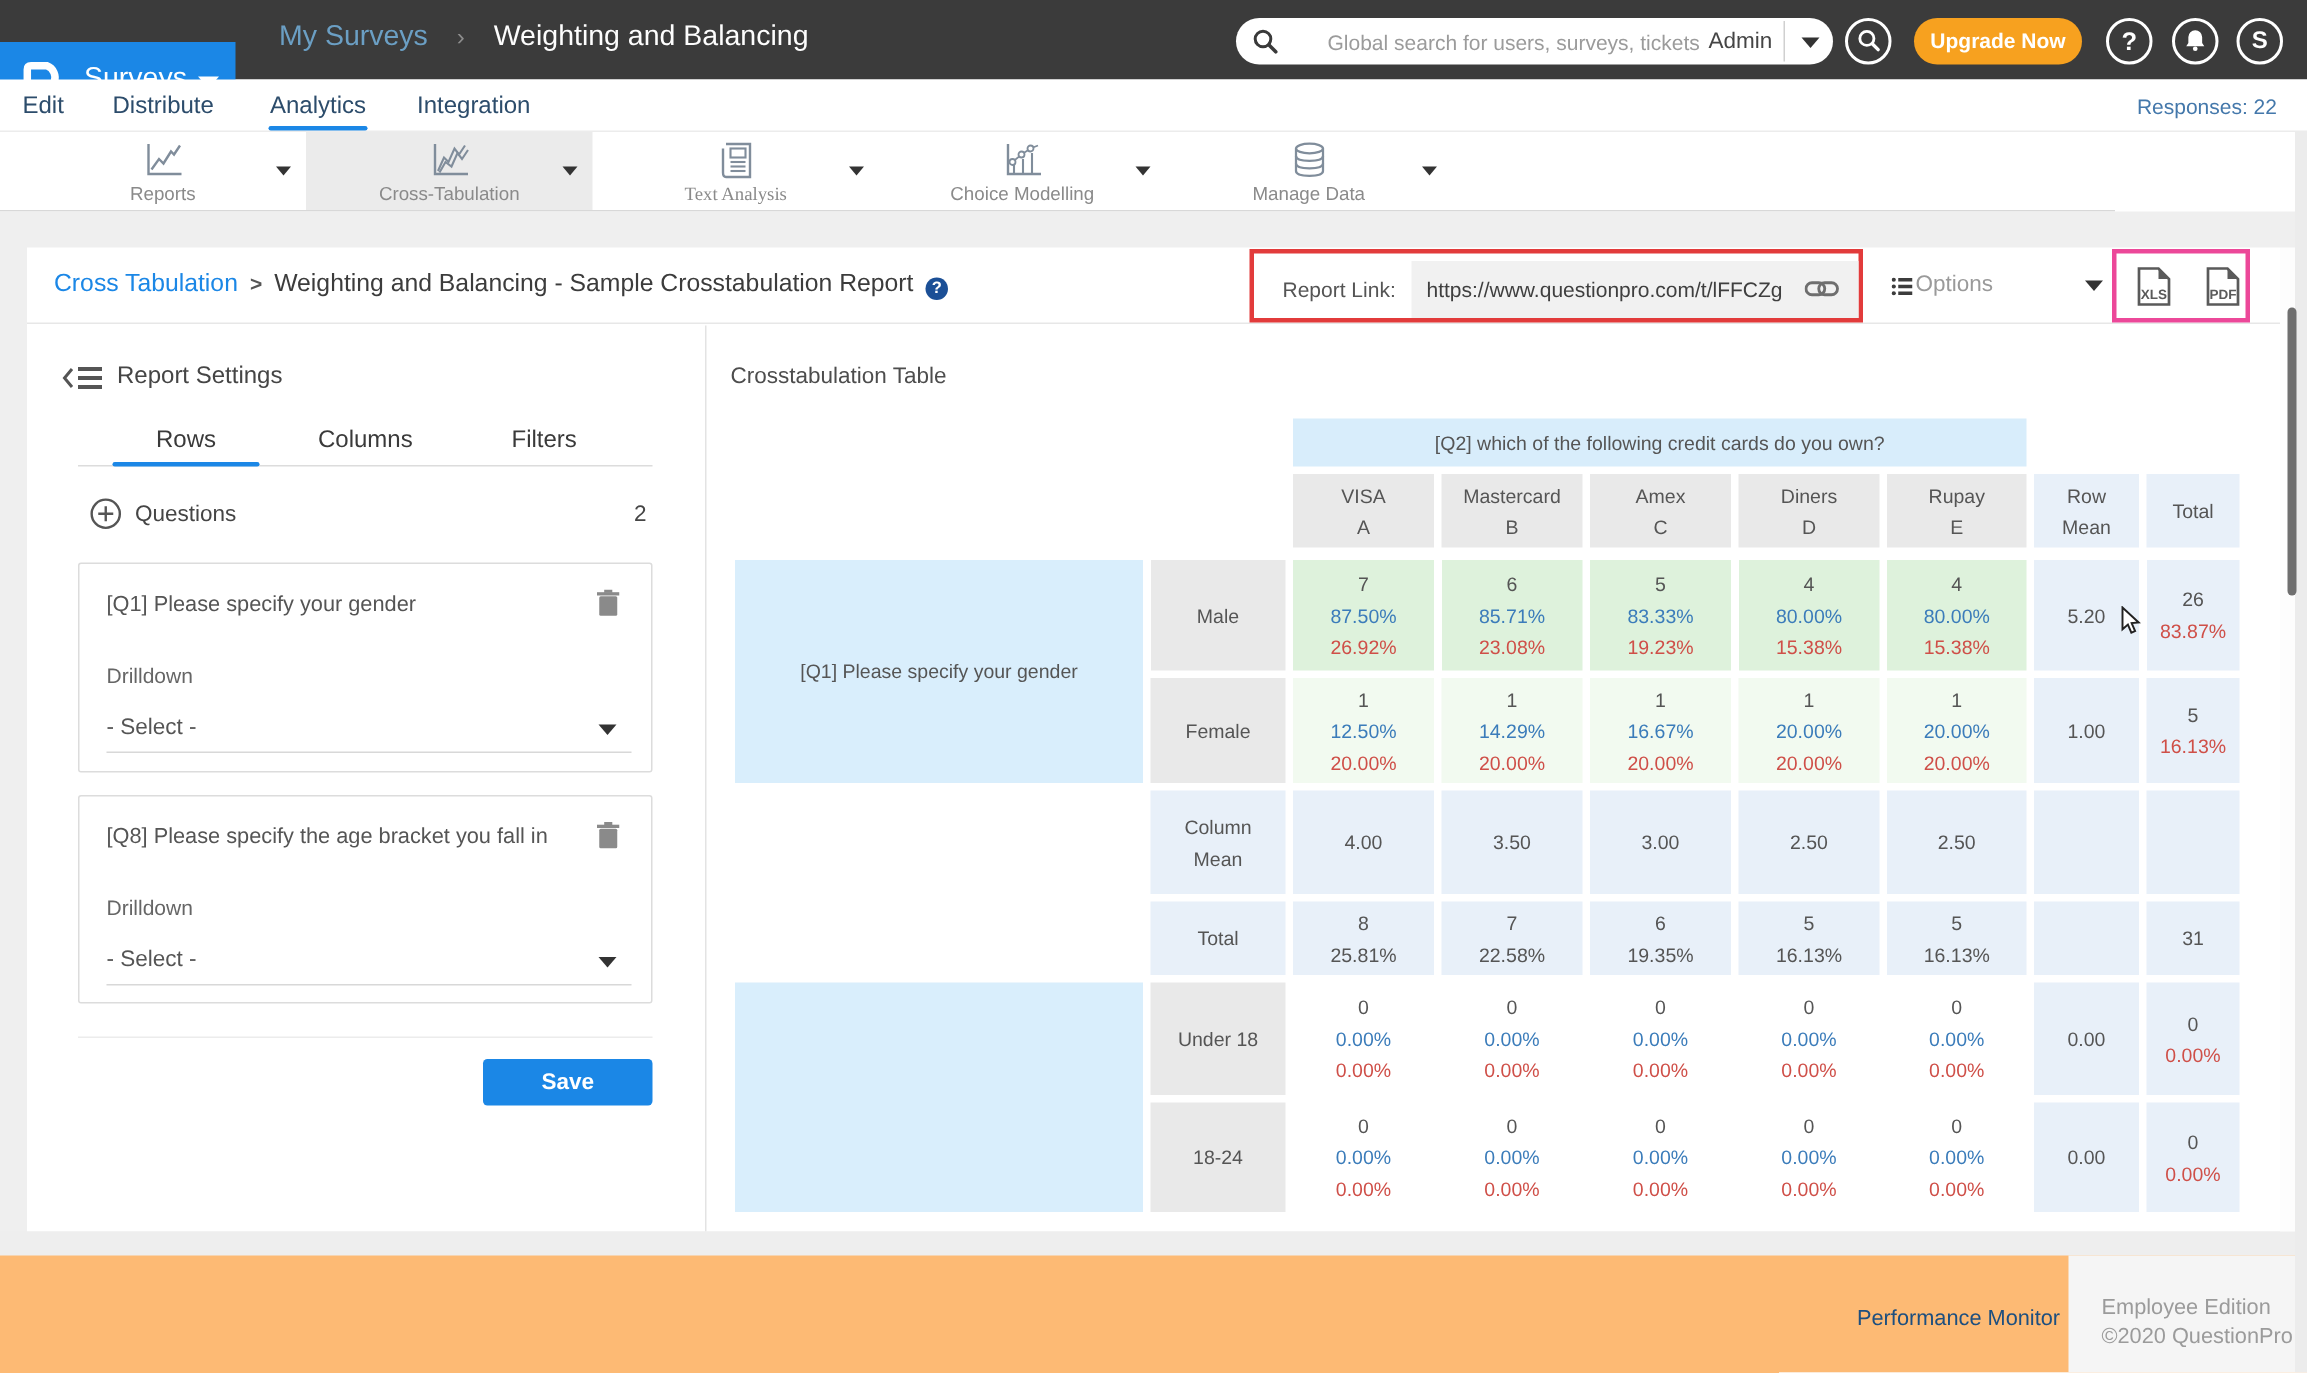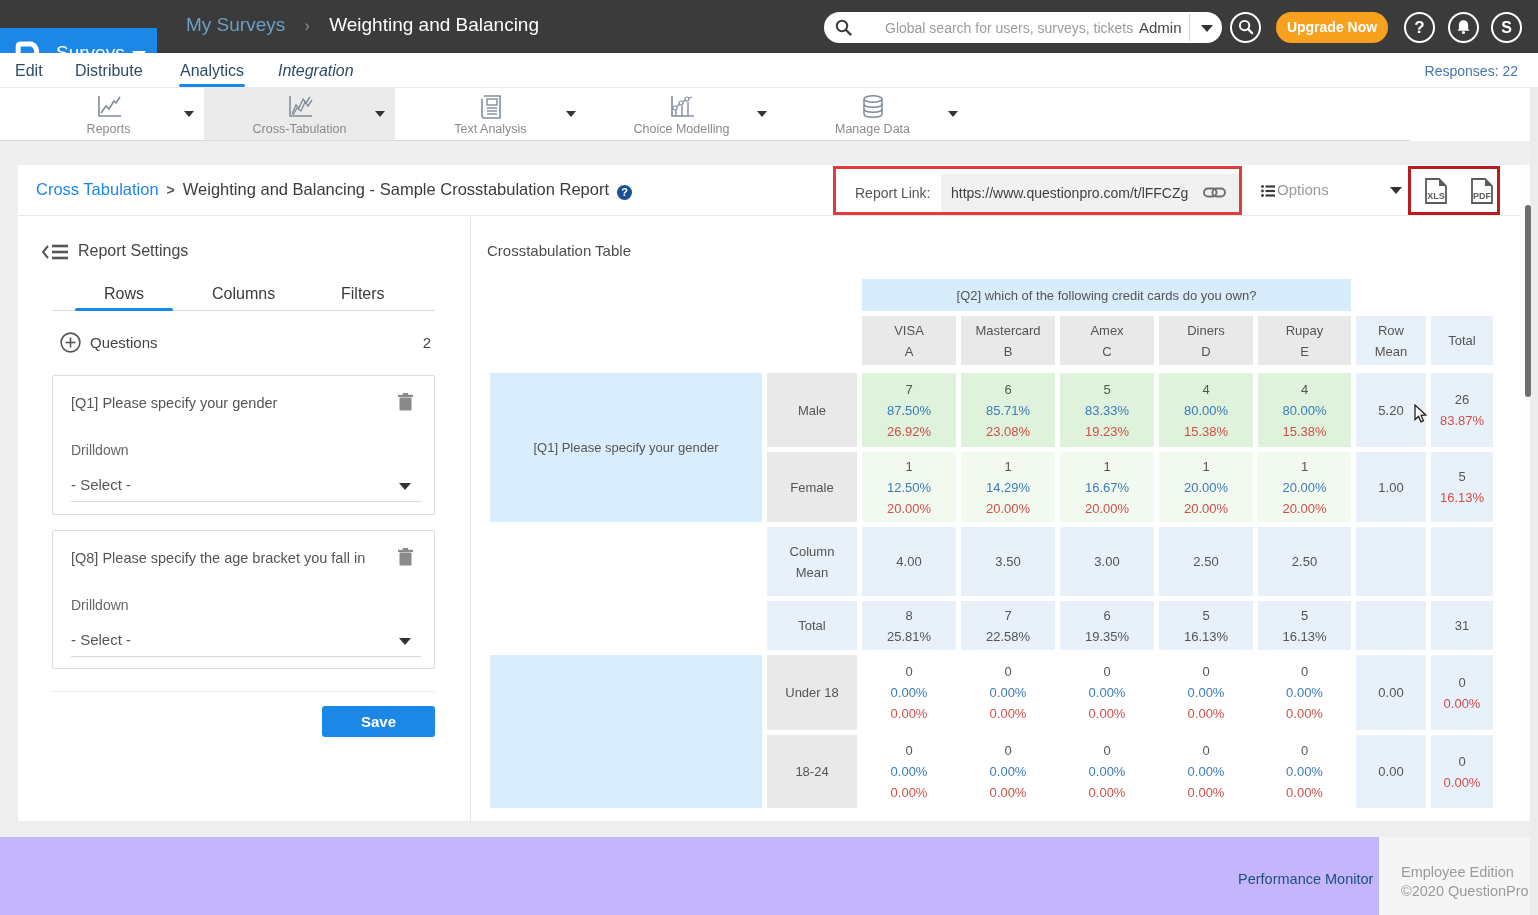--- a/index.html
+++ b/index.html
@@ -49,21 +49,21 @@
 #helpq { display:inline-block; width:15px; height:15px; border-radius:50%; background:#1b4f96; color:#fff; font-size:11px; font-weight:bold; text-align:center; line-height:15px; vertical-align:-1px; margin-left:8px; }
 
 #rlbox { position:absolute; left:815px; top:1px; width:409px; height:49px; border:3px solid #e23b3b; }
 #rl-label { position:absolute; left:19px; top:16px; font-size:14px; color:#555; }
 #rl-input { position:absolute; left:105px; top:5px; width:298px; height:38px; background:#f1f1f1; }
 #rl-url { position:absolute; left:10px; top:11px; font-size:14px; color:#3f3f3f; }
 #rl-link { position:absolute; left:262px; top:11px; }
 #optwrap { position:absolute; left:1243px; top:15px; width:145px; height:22px; }
 #optwrap .txt { position:absolute; left:16px; top:1px; font-size:15px; color:#9a9a9a; }
 #optwrap .car { position:absolute; right:4px; top:7px; width:0; height:0; border-left:6px solid transparent; border-right:6px solid transparent; border-top:7px solid #333; }
-#xpbox { position:absolute; left:1390px; top:1px; width:92px; height:49px; border:3px solid #b91c1c; }
+#xpbox { position:absolute; left:1390px; top:1px; width:92px; height:49px; border:3px solid #ec4899; }
 
 
 #lpanel { position:absolute; left:0; top:0; width:452px; height:656px; }
 #vdiv { position:absolute; left:452px; top:52px; width:1px; height:604px; background:#e3e3e3; }
 #rs-title { position:absolute; left:60px; top:77px; font-size:16px; color:#454545; }
 #rs-icon { position:absolute; left:23px; top:78px; }
 .ltab { position:absolute; top:120px; font-size:16px; color:#3a3a3a; }
 #ltabline { position:absolute; left:34px; top:145px; width:383px; height:1px; background:#dcdcdc; }
 #ltabblue { position:absolute; left:57px; top:143px; width:98px; height:3px; background:#1b87e6; border-radius:2px; }
 #qrow { position:absolute; left:34px; top:167px; width:383px; height:22px; }
@@ -94,21 +94,21 @@
 td.lb { background:#e8f0f9; }
 td.g1 { background:#def2dc; }
 td.g2 { background:#f2faf0; }
 td.w { background:#fff; }
 tr.frow td { border-top:3px solid transparent; background-clip:padding-box; }
 .bluep { color:#3b7cba; }
 .redp { color:#cf4f48; }
 
 
 #footband { position:absolute; left:0; top:821px; width:1538px; height:16px; background:#eeeeee; }
-#footer { position:absolute; left:0; top:837px; width:1538px; height:78px; background:#c4b5fd; }
+#footer { position:absolute; left:0; top:837px; width:1538px; height:78px; background:#fdba74; }
 #perfmon { position:absolute; left:1238px; top:34px; font-size:14.5px; color:#1d4f7f; }
 #edbox { position:absolute; left:1379px; top:0; width:159px; height:78px; background:#f5f5f5; color:#9b9b9b; font-size:14.5px; }
 #edbox div { margin-left:22px; }
 
 
 #sbtrack { position:absolute; left:1530px; top:88px; width:8px; height:827px; background:#ececec; }
 #sbwhite { position:absolute; left:1520px; top:165px; width:10px; height:656px; background:#fdfdfd; }
 #sbthumb { position:absolute; left:1525px; top:205px; width:6px; height:192px; background:#6f6f6f; border-radius:3px; }
 </style>
 </head>
@@ -148,21 +148,21 @@
         <circle cx="12" cy="20.5" r="2.2" fill="#fff"></circle>
       </svg>
   </div>
   <div class="cbtn" style="left:1491px; font-size:16px; font-weight:bold; line-height:27px;">S</div>
 </div>
 
 <div id="nav2">
   <span class="it" style="left:15px;">Edit</span>
   <span class="it" style="left:75px;">Distribute</span>
   <span class="it" style="left:180px;">Analytics</span>
-  <span class="it" style="left:278px;font-style:italic;">Integration</span>
+  <span class="it" style="left:278px;">Integration</span>
   <span id="ana-ul"></span>
   <span class="resp">Responses: 22</span>
 </div>
 
 <div id="tabs">
   <div class="tab" style="left:13px;">
     <div class="ic"><svg width="28" height="26" viewBox="0 0 28 26">
           <path d="M4 2 V22 H26" fill="none" stroke="#808d9b" stroke-width="1.6"></path>
           <path d="M6 19 L11 12 L14 15 L19 7 L21 9 L25 3" fill="none" stroke="#808d9b" stroke-width="1.6"></path>
         </svg></div>
@@ -171,21 +171,21 @@
   </div>
   <div class="tab on" style="left:204px;">
     <div class="ic"><svg width="28" height="26" viewBox="0 0 28 26">
           <path d="M4 2 V22 H26" fill="none" stroke="#808d9b" stroke-width="1.6"></path>
           <path d="M6 20 L10 11 L13 14 L17 5 L20 9 L24 3" fill="none" stroke="#808d9b" stroke-width="1.4"></path>
           <path d="M7 21 L11 14 L15 17 L19 8 L22 12 L26 6" fill="none" stroke="#808d9b" stroke-width="1.4"></path>
         </svg></div>
     <div class="lbl">Cross-Tabulation</div>
       <span class="car"></span>
   </div>
-  <div class="tab" style="left:395px;">
+  <div class="tab" style="left:395px;font-family:Liberation Serif, serif;">
     <div class="ic"><svg width="26" height="26" viewBox="0 0 26 26">
           <path d="M6 2 H22 V24 H6 Q4 24 4 21 V5" fill="none" stroke="#808d9b" stroke-width="1.6"></path>
           <rect x="9" y="5" width="10" height="6" fill="none" stroke="#808d9b" stroke-width="1.4"></rect>
           <line x1="9" y1="14" x2="19" y2="14" stroke="#808d9b" stroke-width="1.4"></line>
           <line x1="9" y1="17" x2="19" y2="17" stroke="#808d9b" stroke-width="1.4"></line>
           <line x1="9" y1="20" x2="19" y2="20" stroke="#808d9b" stroke-width="1.4"></line>
         </svg></div>
     <div class="lbl">Text Analysis</div>
       <span class="car"></span>
   </div>

